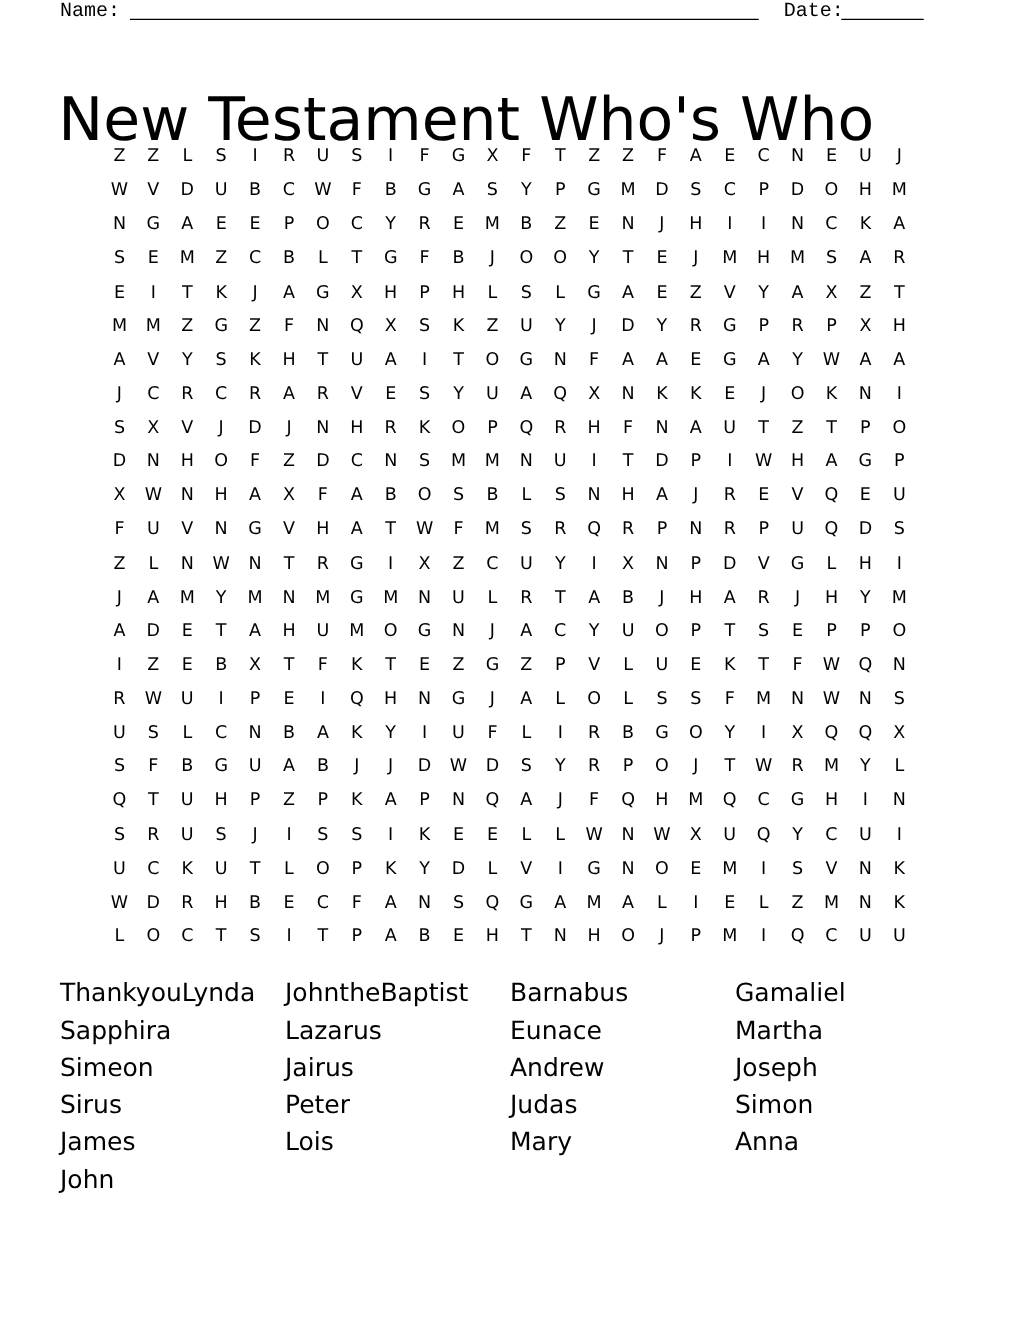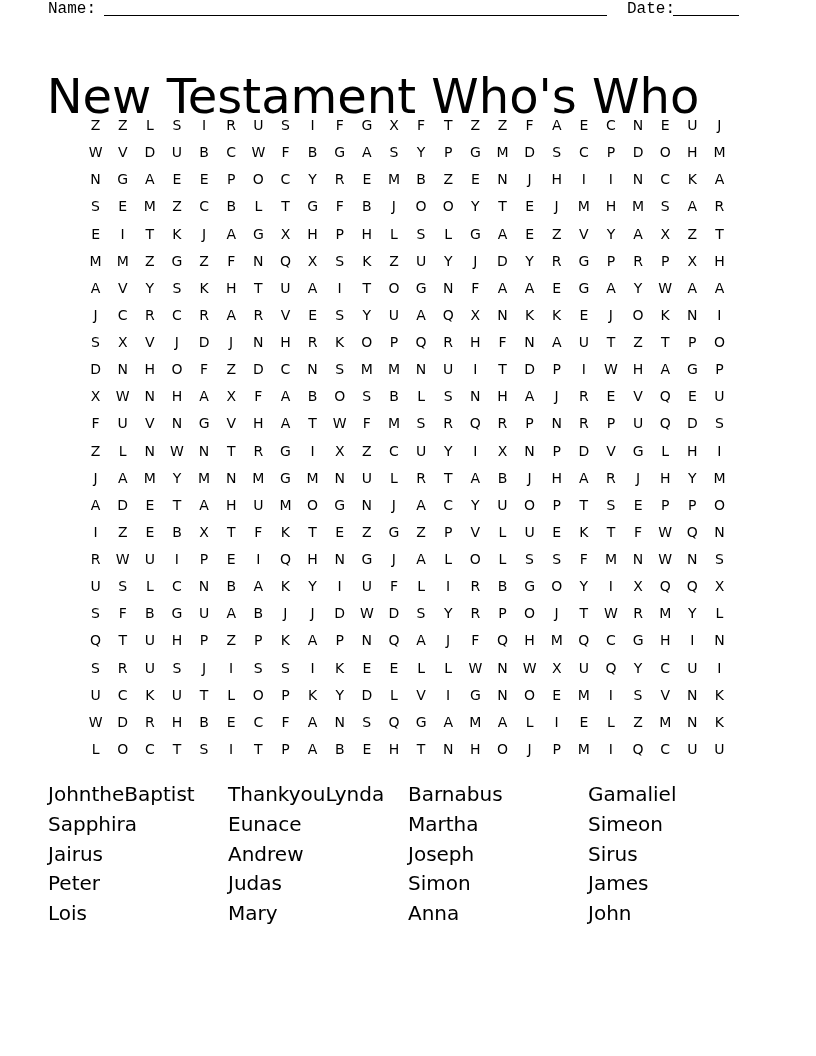--- a/index.html
+++ b/index.html
@@ -623,25 +623,26 @@
     <span class="cell">P</span>
     <span class="cell">M</span>
     <span class="cell">I</span>
     <span class="cell">Q</span>
     <span class="cell">C</span>
     <span class="cell">U</span>
     <span class="cell">U</span>
   </div>
 
 <div class="word-list" id="word-list">
+    <span class="word">ThankyouLynda</span>
     <span class="word">JohntheBaptist</span>
-    <span class="word">ThankyouLynda</span>
     <span class="word">Barnabus</span>
     <span class="word">Gamaliel</span>
     <span class="word">Sapphira</span>
+    <span class="word">Lazarus</span>
     <span class="word">Eunace</span>
     <span class="word">Martha</span>
     <span class="word">Simeon</span>
     <span class="word">Jairus</span>
     <span class="word">Andrew</span>
     <span class="word">Joseph</span>
     <span class="word">Sirus</span>
     <span class="word">Peter</span>
     <span class="word">Judas</span>
     <span class="word">Simon</span>

